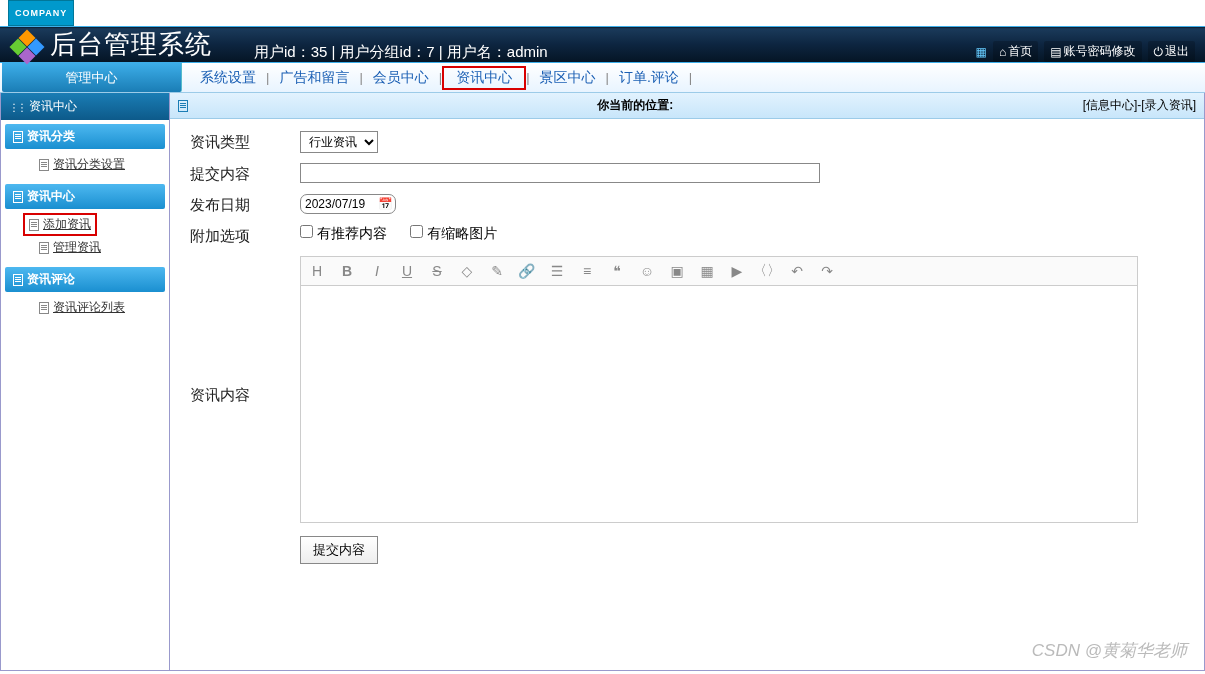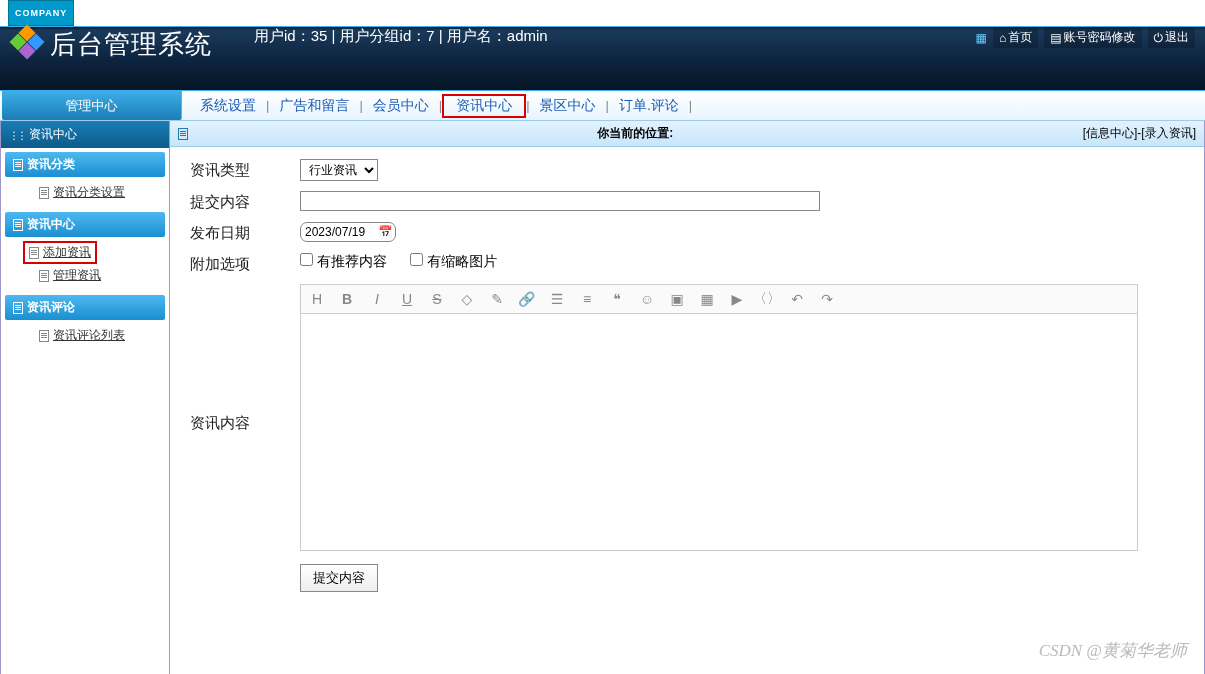--- a/index.html
+++ b/index.html
@@ -1,18 +1,18 @@
 <!DOCTYPE html>
 <html><head>
 <meta charset="utf-8">
 <style>
 * { box-sizing: border-box; margin: 0; padding: 0; }
 body { font-family: "Microsoft YaHei", Arial, sans-serif; font-size: 12px; background: #fff; width: 1205px; height: 674px; overflow: hidden; position: relative; }
 .top-tag { background: #0099cc; color: #fff; font-size: 9px; font-weight: bold; padding: 7px 6px; display: inline-block; border: 1px solid #007799; letter-spacing: 1px; margin-left: 8px; }
-.header { height: 65px; background: linear-gradient(#0a1a2a, #1a3a5a 5%, #0d2540 50%, #051525); border-top: 1px solid #3daee9; border-bottom: 1px solid #3daee9; display: flex; align-items: flex-start; padding: 0 12px; position: relative; }
+.header { height: 37px; background: linear-gradient(#0a1a2a, #1a3a5a 5%, #0d2540 50%, #051525); border-top: 1px solid #3daee9; border-bottom: 1px solid #3daee9; display: flex; align-items: flex-end; padding: 0 12px; position: relative; }
 .logo-sq { width: 30px; height: 30px; position: relative; margin-right: 8px; }
 .logo-sq span { position: absolute; width: 12px; height: 12px; transform: rotate(45deg); }
 .logo-sq .s1 { background: #ff9900; top: 0; left: 9px; }
 .logo-sq .s2 { background: #66cc33; top: 9px; left: 0; }
 .logo-sq .s3 { background: #3399ff; top: 9px; left: 18px; }
 .logo-sq .s4 { background: #aa66cc; top: 18px; left: 9px; }
 .title { color: #fff; font-size: 26px; font-weight: normal; letter-spacing: 1px; }
 .userinfo { color: #fff; font-size: 15px; margin-left: 42px; }
 .header-right { position: absolute; right: 10px; display: flex; gap: 6px; align-items: center; }
 .hr-link { color: #fff; text-decoration: none; font-size: 12px; display: flex; align-items: center; gap: 2px; background: rgba(0,0,0,0.2); padding: 2px 6px; border-radius: 2px; }
@@ -37,21 +37,21 @@
 .row { display: flex; align-items: flex-start; margin-bottom: 10px; }
 .lbl { width: 110px; font-size: 15px; color: #222; padding-top: 2px; }
 .ctrl { flex: 1; }
 select, input[type=text], input[type=date] { border: 1px solid #888; padding: 2px 4px; font-size: 12px; background: #fff; color: #000; font-family: inherit; }
 input[type=text].wide { width: 520px; }
 .check-lbl { font-size: 14px; margin-right: 20px; }
 .toolbar { border: 1px solid #ccc; border-bottom: none; background: #fafafa; padding: 6px 8px; display: flex; gap: 14px; align-items: center; width: 838px; }
 .tb-btn { color: #888; font-size: 14px; cursor: pointer; display: inline-flex; align-items: center; justify-content: center; width: 16px; height: 16px; }
 .editor { width: 838px; height: 238px; border: 1px solid #ccc; resize: none; font-family: inherit; padding: 4px; }
 .submit { margin-top: 10px; padding: 4px 12px; border: 1px solid #888; background: linear-gradient(#fff,#eee); font-size: 13px; cursor: pointer; }
-.watermark { position: absolute; right: 18px; bottom: 12px; color: rgba(130,130,130,0.55); font-size: 17px; font-style: italic; pointer-events: none; font-family: Liberation Serif, serif; }
+.watermark { position: absolute; right: 18px; bottom: 12px; color: rgba(130,130,130,0.55); font-size: 17px; font-style: italic; pointer-events: none; }
 .dots-icon::before { content: "⋮⋮"; letter-spacing: -2px; font-size: 10px; }
 .page-icon { width: 10px; height: 12px; border: 1px solid currentColor; display: inline-block; position: relative; }
 .page-icon::after { content: ""; position: absolute; top: 2px; left: 1px; right: 1px; height: 1px; background: currentColor; box-shadow: 0 2px 0 currentColor, 0 4px 0 currentColor; }
 </style>
 </head>
 <body>
 
 
 
 <div class="top-tag">COMPANY</div>

